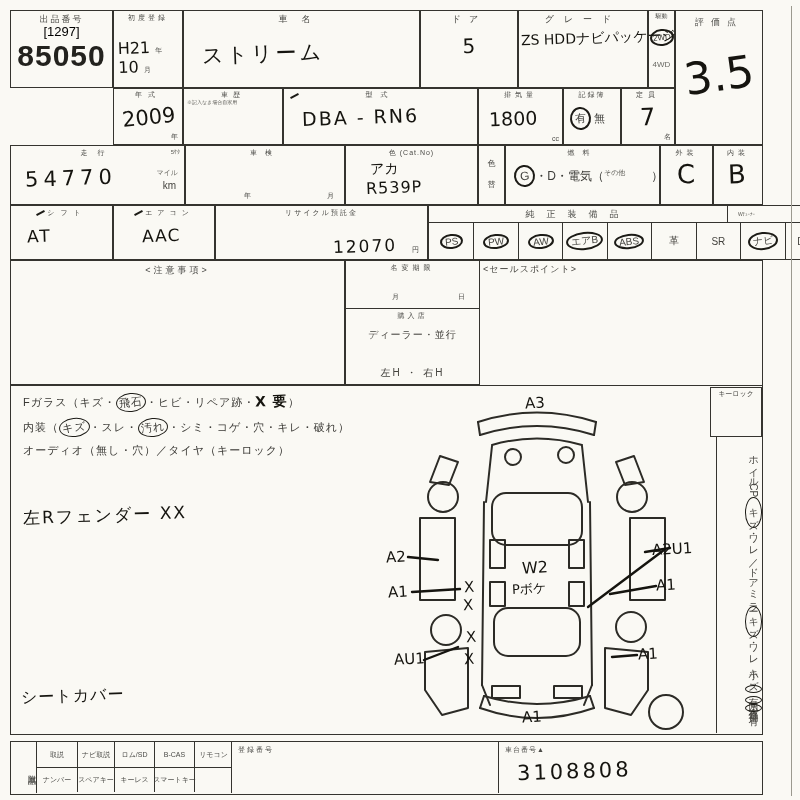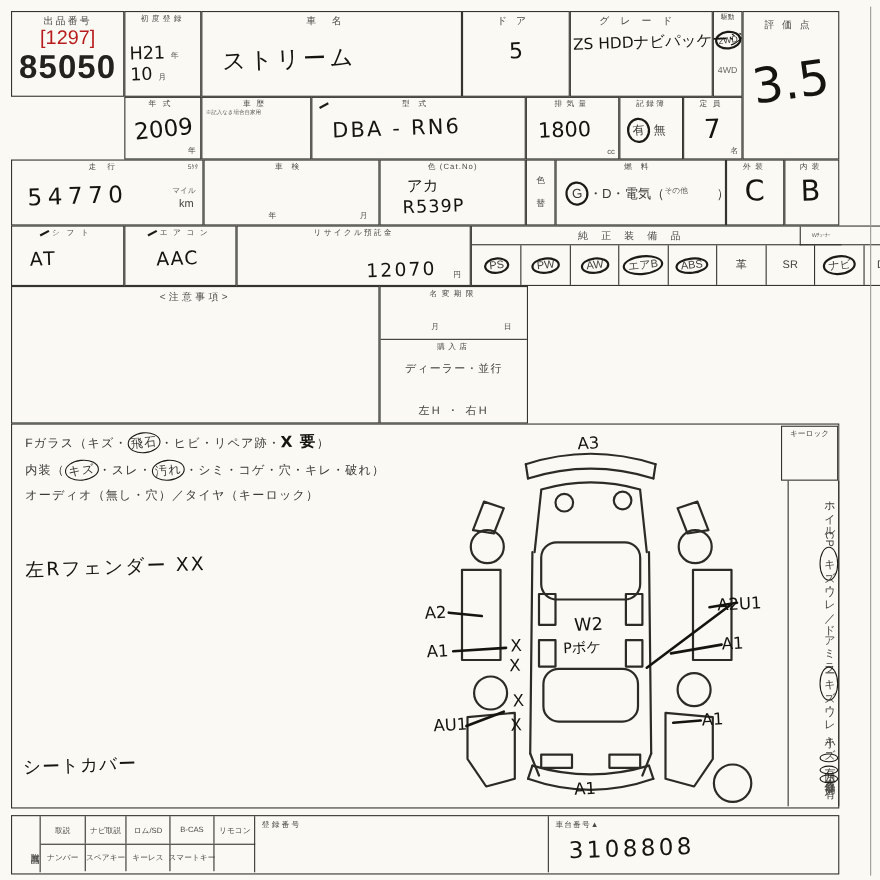--- a/index.html
+++ b/index.html
@@ -22,21 +22,21 @@
   svg{position:absolute;}
   .dlabel{position:absolute;font-family:"DejaVu Sans",sans-serif;font-size:15px;color:#15140f;transform:rotate(-3deg);white-space:nowrap;}
 </style>
 </head>
 <body>
 
 <div id="sheet">
 
   <div class="cell" style="left:10px;top:10px;width:103px;height:78px;">
     <div class="lbl" style="margin-top:3px;">出品番号</div>
-    <div style="text-align:center;font-size:18px;color:#b91c1c;">[1297]</div>
+    <div style="text-align:center;font-size:13px;color:#000000;">[1297]</div>
     <div style="text-align:center;font-size:30px;font-weight:bold;color:#23221e;letter-spacing:1px;">85050</div>
   </div>
 
   <div class="cell" style="left:113px;top:10px;width:70px;height:78px;">
     <div class="lbl tiny" style="margin-top:3px;letter-spacing:3px;">初度登録</div>
     <div class="hand" style="font-size:16px;margin:16px 0 0 4px;">
       <span>H21</span>
       <span style="font-family:'Liberation Sans',sans-serif;font-size:7px;color:#4a4a46;">年</span>
       <span>10</span>
       <span style="font-family:'Liberation Sans',sans-serif;font-size:7px;color:#4a4a46;">月</span>
@@ -211,20 +211,23 @@
       <span class="abs tiny" style="left:46px;top:20px;color:#4a4a46;">月</span>
       <span class="abs tiny" style="right:14px;top:20px;color:#4a4a46;">日</span>
     </div>
     <div style="border-top:1.5px solid #35342f;padding-top:3px;">
       <div class="lbl tiny" style="letter-spacing:3px;">購入店</div>
       <div style="text-align:center;font-size:10px;color:#44433e;margin-top:8px;letter-spacing:1px;">ディーラー・並行</div>
       <div style="text-align:center;font-size:10px;color:#44433e;margin-top:24px;letter-spacing:2px;">左H ・ 右H</div>
     </div>
   </div>
 
+  <div class="abs" style="left:480px;top:260px;width:283px;height:125px;border-top:1.5px solid #35342f;border-right:1.5px solid #35342f;box-sizing:border-box;">
+    <div style="font-size:9px;color:#44433e;letter-spacing:1px;margin:2px 0 0 3px;">&lt;セールスポイント&gt;</div>
+  </div>
 
   <div class="cell" style="left:10px;top:385px;width:753px;height:350px;">
 
     <div class="insp-line" style="margin:7px 0 0 12px;">
       <span>Fガラス（キズ・</span><span class="hc" style="border-width:1.5px;padding:1px 2px;">飛石</span><span>・ヒビ・リペア跡・</span><span class="hand" style="display:inline-block;font-size:14px;font-weight:bold;">X 要</span><span>）</span>
     </div>
     <div class="insp-line" style="margin:6px 0 0 12px;">
       <span>内装（</span><span class="hc" style="border-width:1.5px;padding:1px 2px;">キズ</span><span>・スレ・</span><span class="hc" style="border-width:1.5px;padding:1px 2px;">汚れ</span><span>・シミ・コゲ・穴・キレ・破れ）</span>
     </div>
     <div class="insp-line" style="margin:6px 0 0 12px;">オーディオ（無し・穴）／タイヤ（キーロック）</div>

